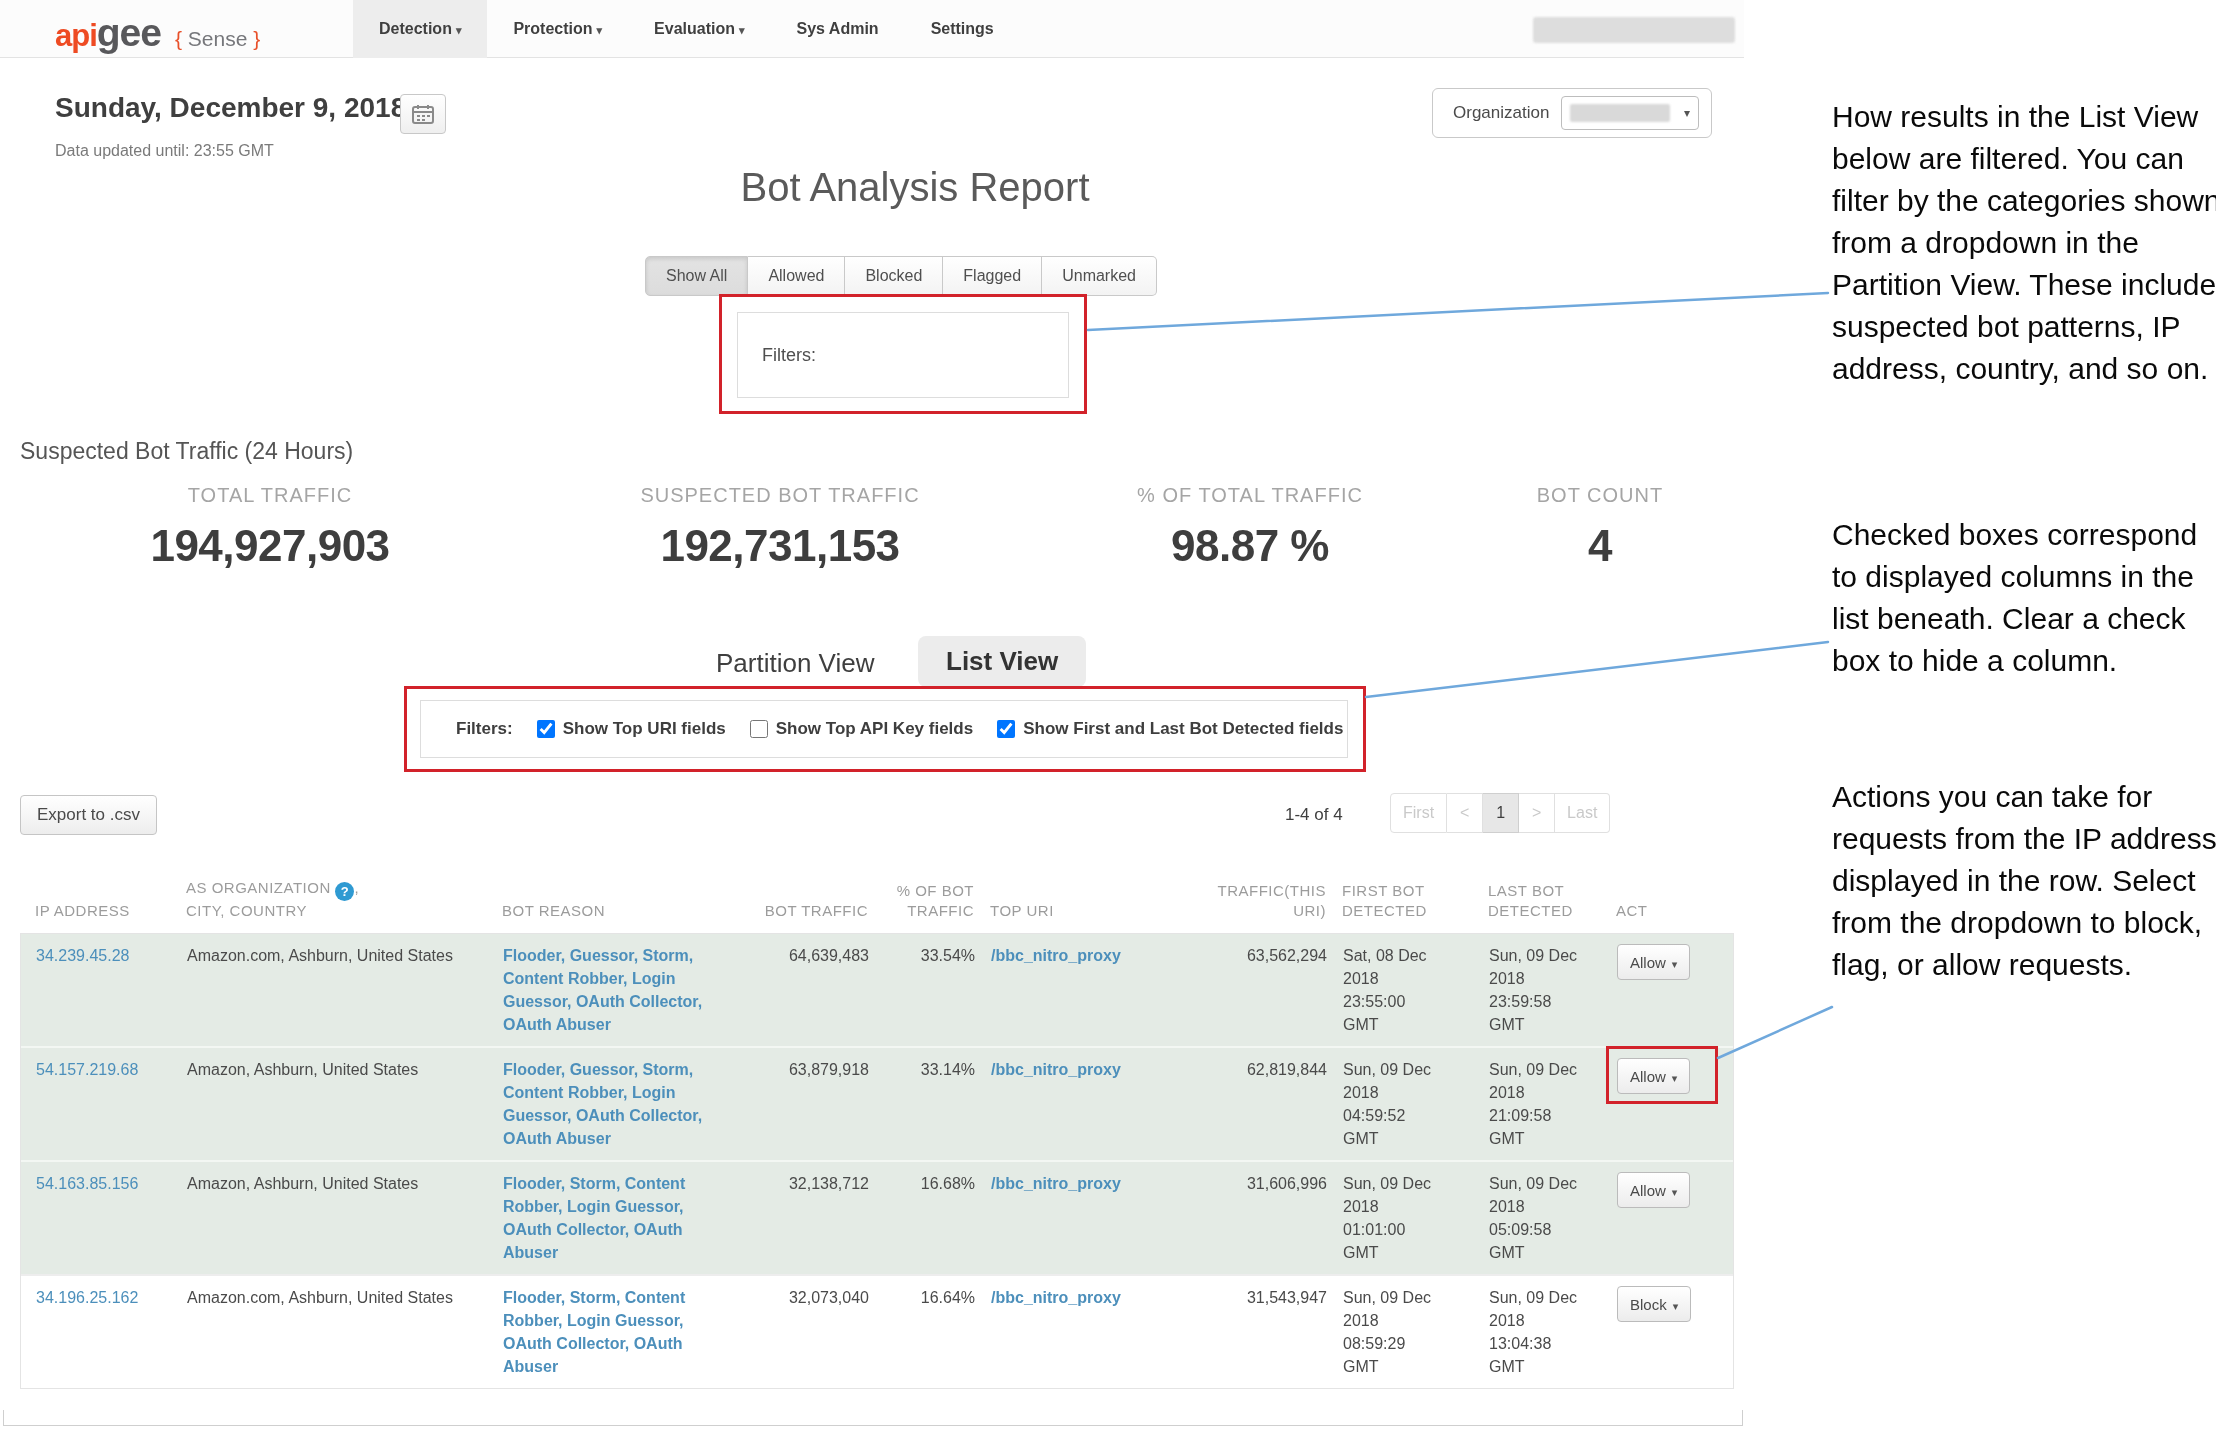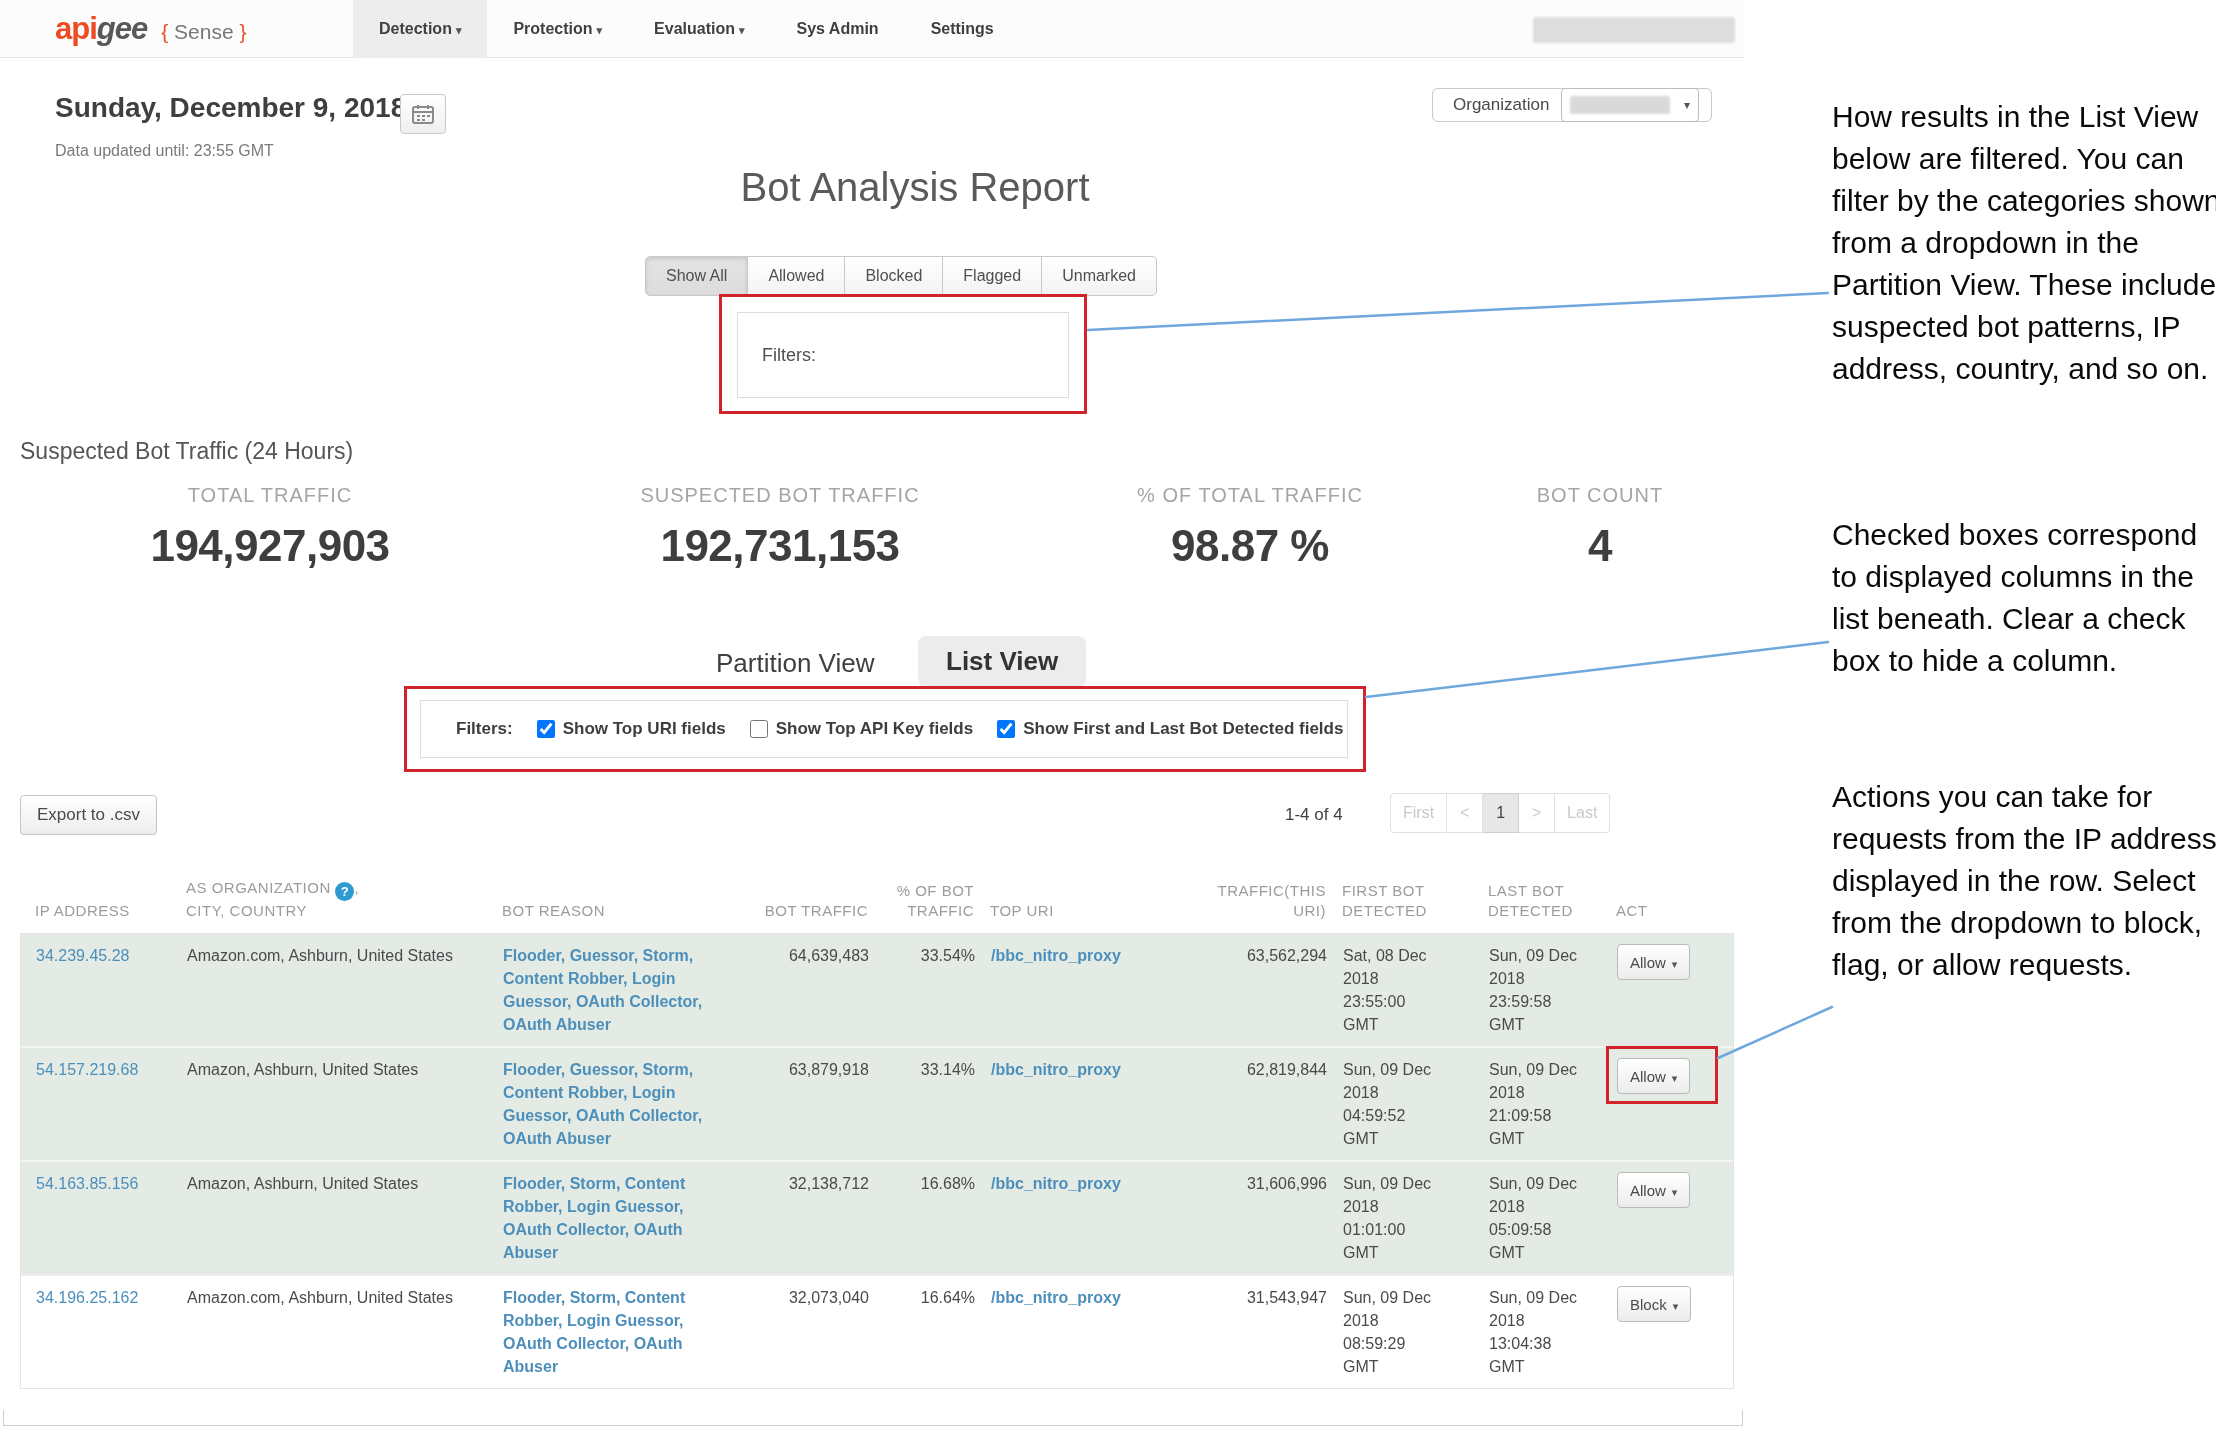--- a/index.html
+++ b/index.html
@@ -5,38 +5,38 @@
   * { margin:0; padding:0; box-sizing:border-box; }
   html,body { background:#fff; }
   .canvas{ position:relative; width:2216px; height:1433px; background:#fff;
            font-family:"Liberation Sans", sans-serif; color:#4a4a4a; overflow:hidden; }
 
   
   .nav{ position:absolute; left:0; top:0; width:1744px; height:58px;
         background:#fcfcfc; border-bottom:1px solid #e3e3e3; }
   .brand{ position:absolute; left:55px; top:11px; display:flex; align-items:baseline; cursor:pointer; }
   .brand .api{ font-size:31px; font-weight:bold; color:#ee4b23; letter-spacing:-1px; }
-  .brand .gee{ font-size:31px; font-weight:bold; color:#58585b; letter-spacing:-1px;font-style:italic; }
+  .brand .gee{ font-size:39px; font-weight:bold; color:#58585b; letter-spacing:-1px; }
   .brand .sense{ margin-left:14px; font-size:21px; color:#76777b; }
   .brand .brace{ color:#e8502a; }
   .menu{ position:absolute; left:353px; top:0; height:42px; display:flex; }
   .menu-item{ height:58px; line-height:58px; padding:0 26px; font-size:16px; font-weight:600;
               color:#3f3f3f; cursor:pointer; white-space:nowrap; }
   .menu-item.active{ background:#ededed; }
   .menu-item .caret{ font-size:11px; color:#555; margin-left:4px; }
   .redacted-user{ position:absolute; left:1533px; top:17px; width:202px; height:26px;
                   background:#d6d6d6; border-radius:3px; opacity:.8; filter:blur(1px); }
 
   
   .date-title{ position:absolute; left:55px; top:92px; font-size:28px; font-weight:600; color:#3f3f3f; }
   .cal-btn{ position:absolute; left:400px; top:94px; width:46px; height:40px;
             border:1px solid #c8c8c8; border-radius:4px; background:linear-gradient(#fff,#efefef);
             display:flex; align-items:center; justify-content:center; cursor:pointer; }
   .data-updated{ position:absolute; left:55px; top:142px; font-size:16px; color:#7a7a7a; }
-  .org-box{ position:absolute; left:1432px; top:88px; width:280px; height:34px;
+  .org-box{ position:absolute; left:1432px; top:88px; width:280px; height:50px;
             border:1px solid #c9c9c9; border-radius:6px; background:#fff;
             display:flex; align-items:center; padding:0 12px 0 20px; }
   .org-label{ font-size:17px; color:#4a4a4a; margin-right:12px; }
   .org-select{ flex:1; height:34px; border:1px solid #bdbdbd; border-radius:4px; background:#fff;
                display:flex; align-items:center; justify-content:space-between; padding:0 8px; cursor:pointer; }
   .org-redacted{ width:100px; height:18px; background:#d9d9d9; border-radius:2px; filter:blur(1px); }
   .org-select .caret{ font-size:12px; color:#555; }
 
   
   .report-title{ position:absolute; left:915px; top:165px; transform:translateX(-50%);

